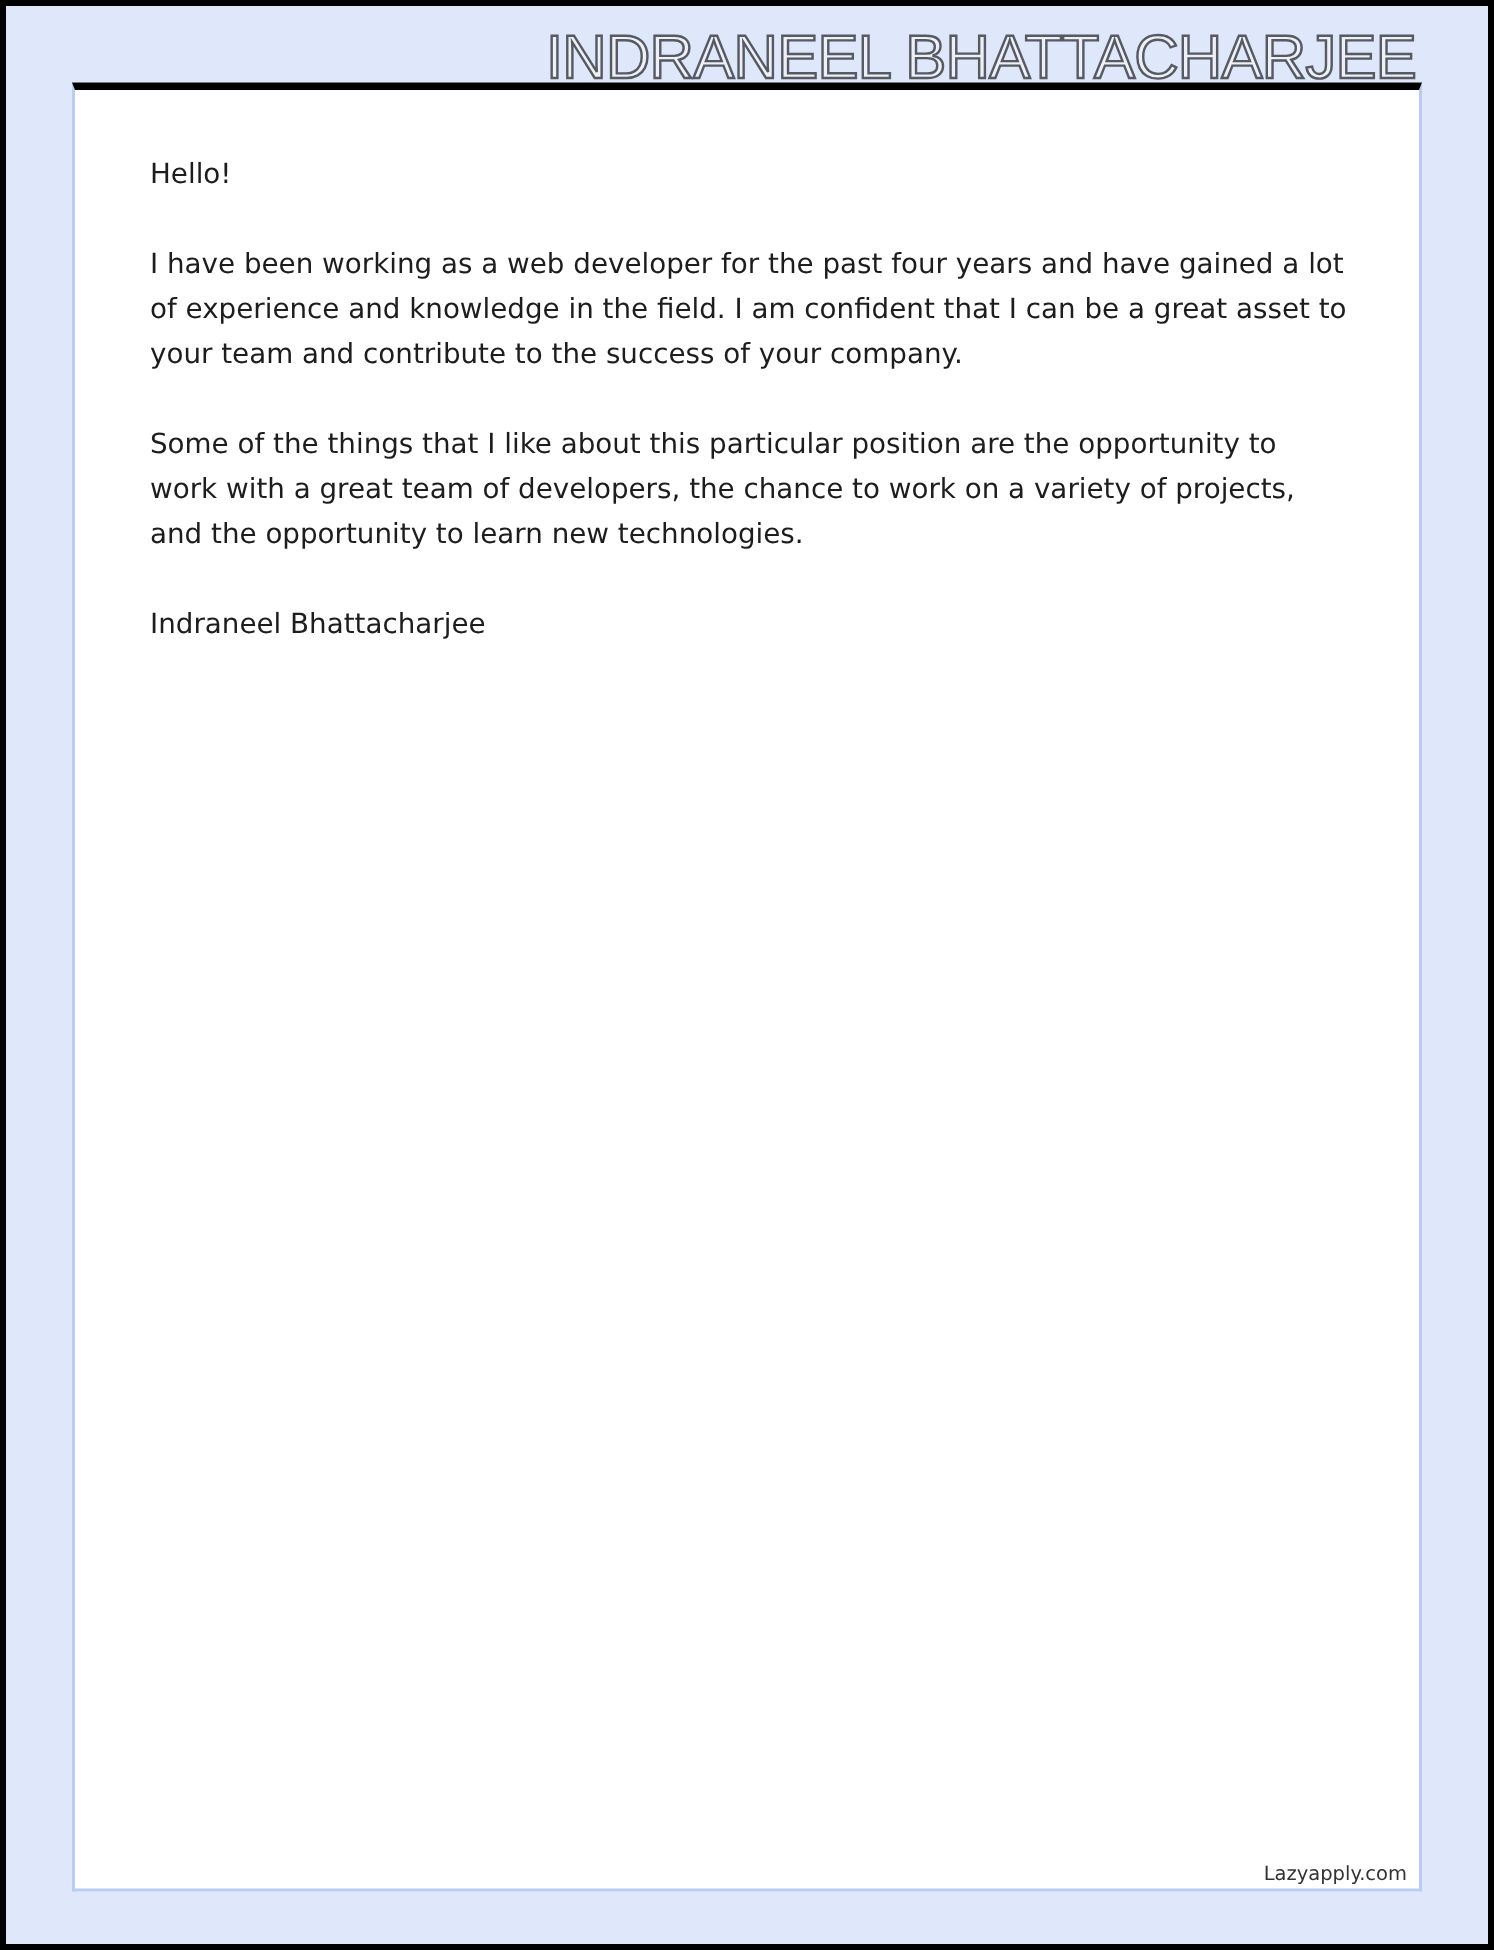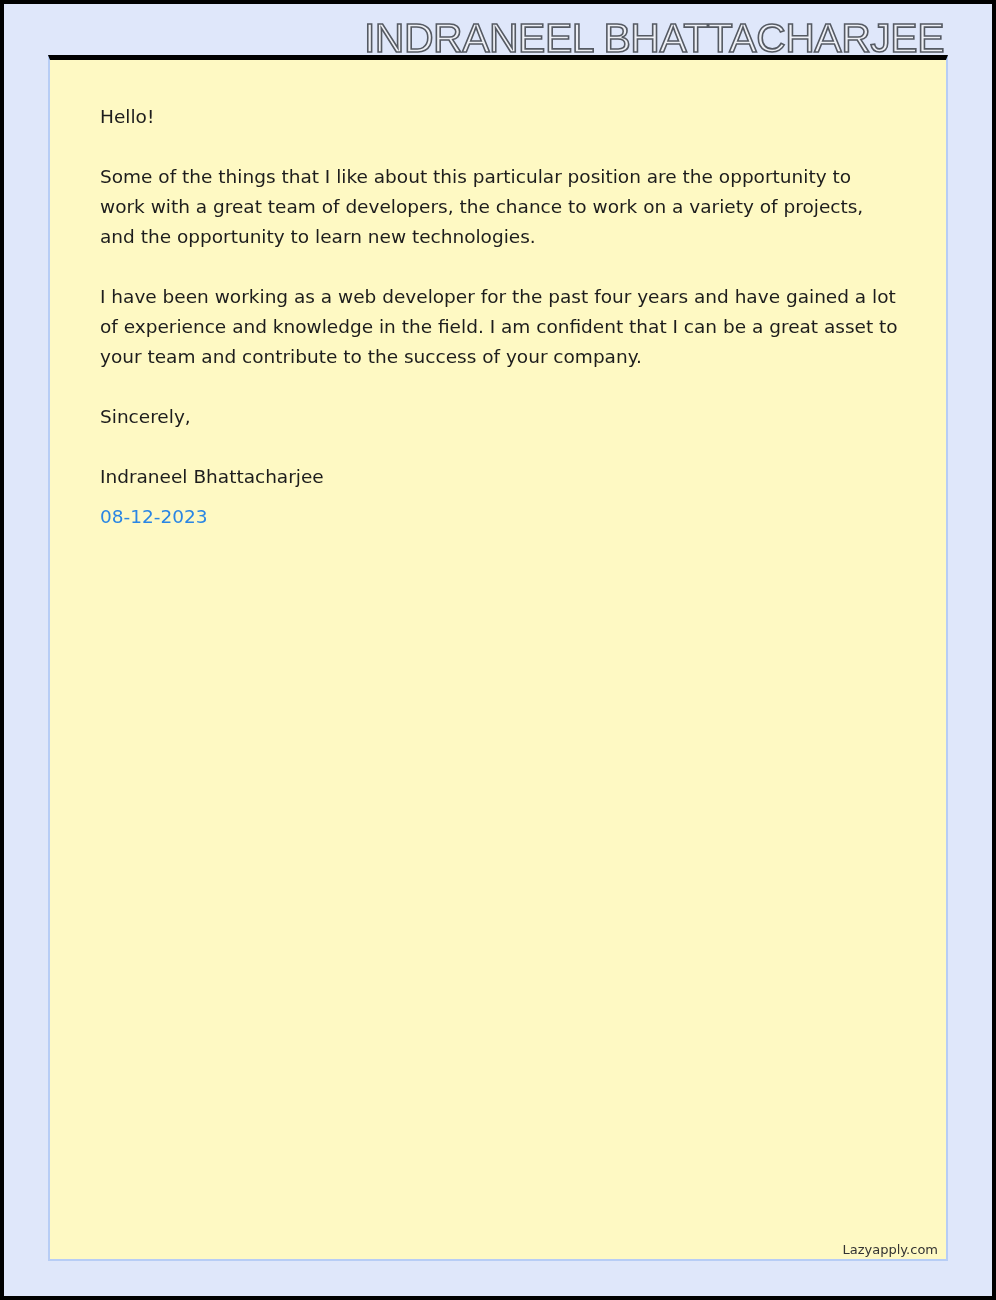--- a/index.html
+++ b/index.html
@@ -21,21 +21,21 @@
       color: #eef0f6;
       -webkit-text-stroke: 1.6px #555a63;
       line-height: 48px;
       white-space: nowrap;
     }
     .page {
       position: absolute;
       left: 44px; top: 51px;
       width: 900px; height: 1206px;
       box-sizing: border-box;
-      background: #fef9c3;
+      background: #ffffff;
       border-top: 5px solid #000;
       border-left: 2px solid #b7cdf5;
       border-right: 2px solid #b7cdf5;
       border-bottom: 2px solid #b7cdf5;
     }
     .letter {
       position: absolute;
       left: 50px; top: 42px;
       width: 800px;
       font-size: 18.5px;
@@ -54,20 +54,18 @@
     }
   </style>
 </head>
 <body>
 
 <div class="name-header">INDRANEEL BHATTACHARJEE</div>
 
 <div class="page">
   <div class="letter">
     <p>Hello!</p>
+    <p>I have been working as a web developer for the past four years and have gained a lot of experience and knowledge in the field. I am confident that I can be a great asset to your team and contribute to the success of your company.</p>
     <p>Some of the things that I like about this particular position are the opportunity to work with a great team of developers, the chance to work on a variety of projects, and the opportunity to learn new technologies.</p>
-    <p>I have been working as a web developer for the past four years and have gained a lot of experience and knowledge in the field. I am confident that I can be a great asset to your team and contribute to the success of your company.</p>
-    <p>Sincerely,</p>
     <p class="sig-name">Indraneel Bhattacharjee</p>
-    <p class="date">08-12-2023</p>
   </div>
   <div class="footer-brand">Lazyapply.com</div>
 </div>
 
 </body></html>

